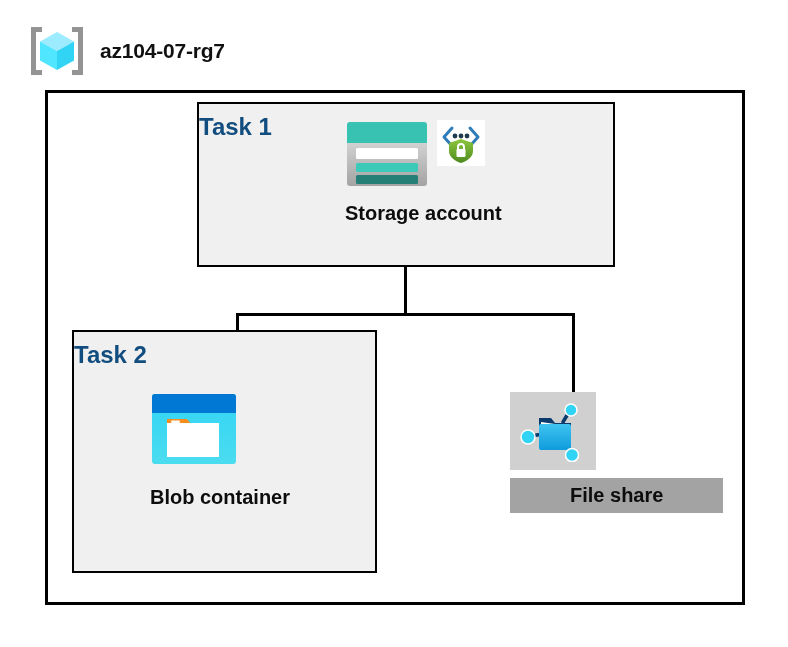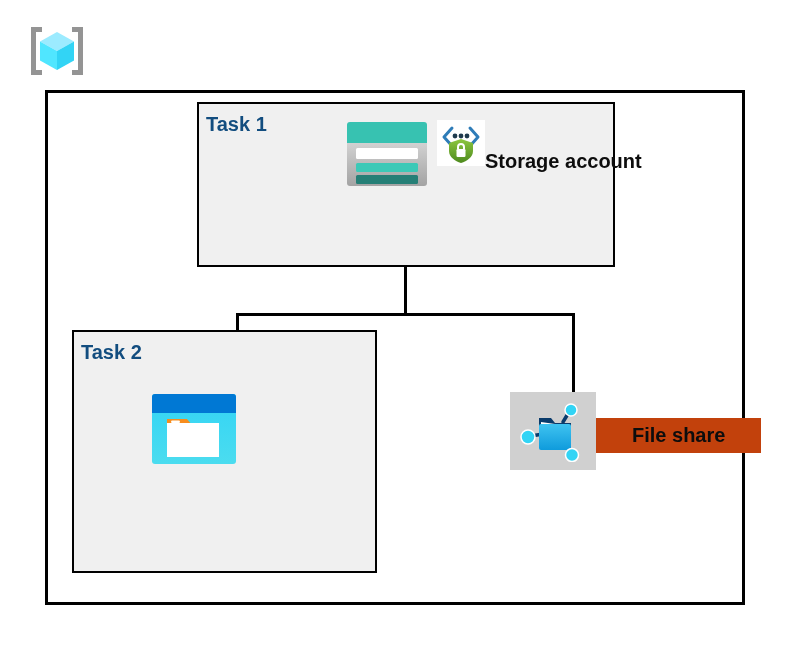--- a/index.html
+++ b/index.html
@@ -60,51 +60,52 @@
     background: #f0f0f0;
     border: 2.5px solid #000000;
     box-sizing: border-box;
   }
   #task1-box { left: 197px; top: 102px; width: 418px; height: 165px; }
   #task2-box { left: 72px;  top: 330px; width: 305px; height: 243px; text-align: center; }
   #task3-box { left: 418px; top: 330px; width: 305px; height: 243px; }
 
   .task-label {
     position: absolute;
-    left: 7px;
+    left: 0;
     top: 9px;
-    font-size: 20px;
+    font-size: 24px;
     font-weight: bold;
     color: #124d7f;
     white-space: nowrap;
   }
 
   
   .node {
     position: absolute;
     display: flex;
-    align-items: center;
+    flex-direction: column;
+    align-items: flex-start;
   }
   .node-caption {
     font-size: 20px;
     font-weight: bold;
     color: #0d0d0d;
     white-space: nowrap;
     text-align: center;
   }
   .icon-wrap { display: block; line-height: 0; }
 
   
   .hl-icon {
     background: #d0d0d0;
     padding: 8px 9px;
   }
   .hl-caption {
-    background: #c2410c;
-    padding: 6px 36px;
+    background: #a3a3a3;
+    padding: 6px 60px;
   }
 
   #node-storage  { left: 345px; top: 120px; }
   #node-blob     { left: 150px; top: 392px; }
   #node-fileshare{ left: 510px; top: 392px; }
 
   #node-storage .node-caption  { margin-top: 14px; }
   #node-blob .node-caption     { margin-top: 20px; }
   #node-fileshare .node-caption{ margin-top: 8px; }
 
@@ -141,20 +142,21 @@
 
         <path d="M44 3 L55 3 L55 51 L44 51 L44 46 L50 46 L50 8 L44 8 Z" fill="#949494"></path>
 
         <path d="M29 8 L46 17.5 L29 27 L12 17.5 Z" fill="#9CEBFF"></path>
 
         <path d="M12 17.5 L29 27 L29 46 L12 36.5 Z" fill="#50E6FF"></path>
 
         <path d="M46 17.5 L46 36.5 L29 46 L29 27 Z" fill="#32D4F5"></path>
       </svg>
     </span>
+    <span class="rg-title">az104-07-rg7</span>
   </div>
 
   <div class="rg-box"></div>
 
   <div class="conn conn-v" id="conn-trunk"></div>
   <div class="conn conn-h" id="conn-bus"></div>
   <div class="conn conn-v" id="conn-left"></div>
   <div class="conn conn-v" id="conn-right"></div>
 
   <div class="task-box" id="task1-box">
@@ -223,20 +225,21 @@
         <rect x="2" y="2" width="84" height="70" rx="3" fill="url(#blob-body)"></rect>
         <rect x="2" y="2" width="84" height="19" rx="3" fill="#0078D4"></rect>
         <rect x="2" y="15" width="84" height="6" fill="#0078D4"></rect>
 
         <path d="M17 27 L37 27 L42 33 L17 33 Z" fill="#F78D1E"></path>
         <rect x="21" y="28.5" width="9" height="2.6" rx="1.3" fill="#FFFFFF"></rect>
 
         <rect x="17" y="31" width="52" height="34" fill="#FFFFFF"></rect>
       </svg>
     </span>
+    <span class="node-caption">Blob container</span>
   </div>
 
 
   <div class="node" id="node-fileshare">
     <span class="icon-wrap hl-icon">
       <svg width="68" height="62" viewBox="0 0 68 62" xmlns="http://www.w3.org/2000/svg">
         <defs>
           <linearGradient id="fs-folder" x1="0" y1="0" x2="0" y2="1">
             <stop offset="0%" stop-color="#3FC3F0"></stop>
             <stop offset="100%" stop-color="#0F9BDC"></stop>

